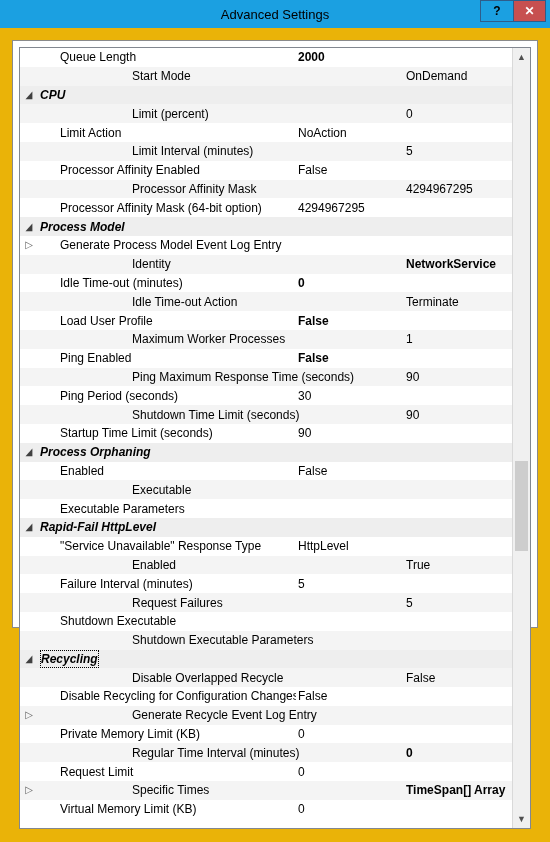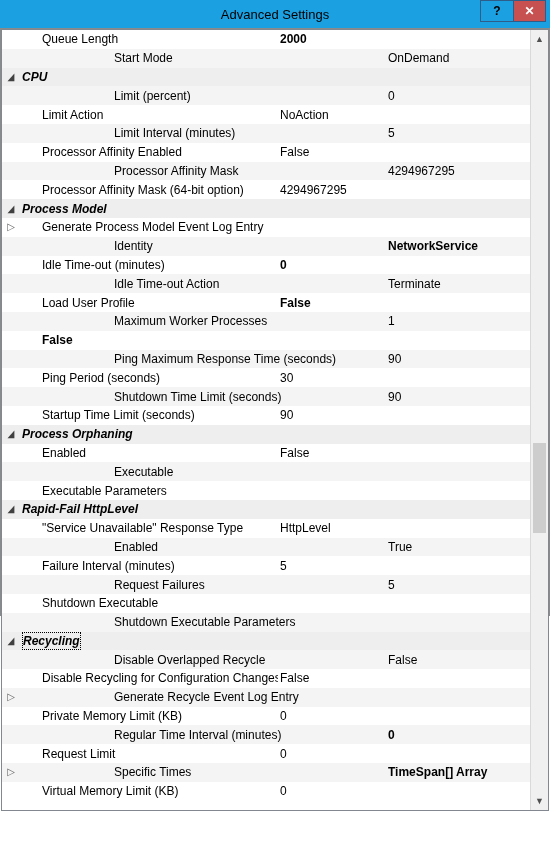--- a/index.html
+++ b/index.html
@@ -7,21 +7,21 @@
     margin: 0;
     padding: 0;
     font-family: "Segoe UI", Tahoma, sans-serif;
     font-size: 12px;
     background: #1ba0e1;
     width: 550px;
     height: 842px;
     overflow: hidden;
   }
   .window {
-    background: #ffffff;
+    background: #eab308;
     width: 550px;
     height: 842px;
     padding: 0;
     position: relative;
   }
   .titlebar {
     height: 28px;
     display: flex;
     align-items: center;
     justify-content: center;
@@ -49,25 +49,26 @@
     justify-content: center;
     font-size: 12px;
     font-weight: bold;
     border-left: 1px solid #2e5d8a;
     cursor: default;
   }
   .titlebar-btn:first-child { border-left: none; }
   .help-btn { background: #1ba0e1; color:#000; }
   .close-btn { background: #c75050; color: #fff; }
   .content-area {
-    margin: 0;
+    margin: 12px;
     background: #fff;
     border: 1px solid #8a8a8a;
     height: 588px;
     position: relative;
+    padding: 6px;
   }
   .grid-frame {
     border: 1px solid #828790;
     height: 782px;
     position: relative;
     background: #fff;
   }
   .grid-body {
     position: absolute;
     left: 0;
@@ -263,20 +264,21 @@
           </div>
           <div class="row alt">
             <div class="gutter"></div>
             <div class="indent1"></div>
             <div class="label">Maximum Worker Processes</div>
             <div class="value">1</div>
           </div>
           <div class="row">
             <div class="gutter"></div>
             <div class="indent1"></div>
+            <div class="label">Ping Enabled</div>
             <div class="value bold">False</div>
           </div>
           <div class="row alt">
             <div class="gutter"></div>
             <div class="indent1"></div>
             <div class="label">Ping Maximum Response Time (seconds)</div>
             <div class="value">90</div>
           </div>
           <div class="row">
             <div class="gutter"></div>

